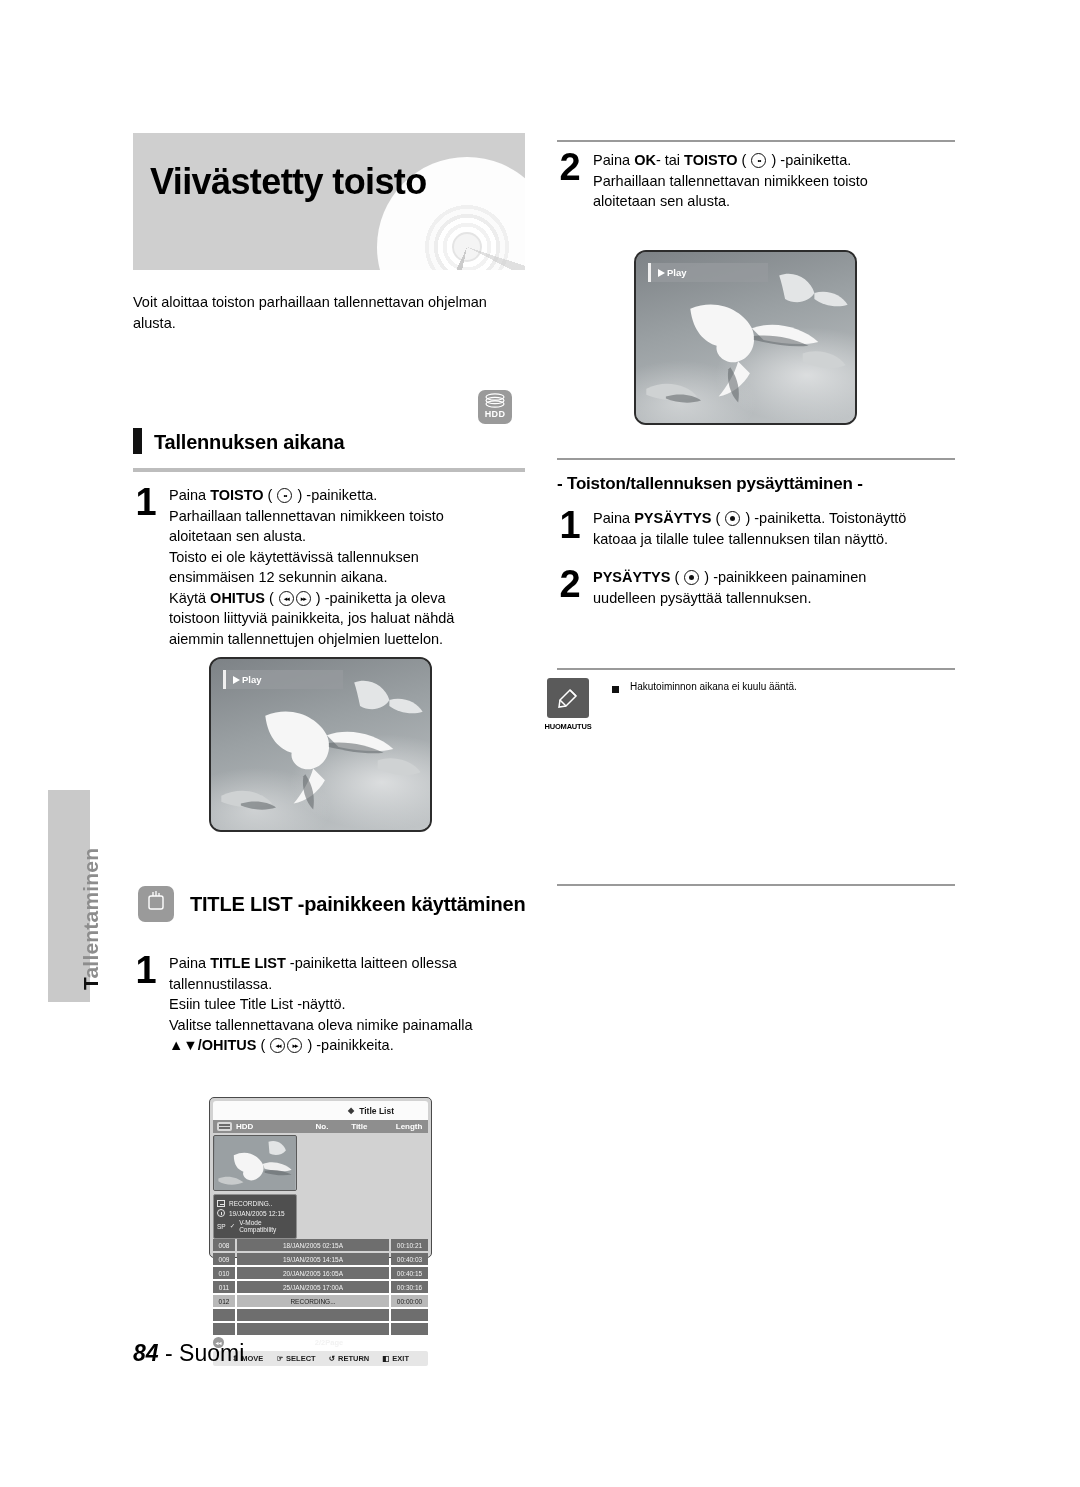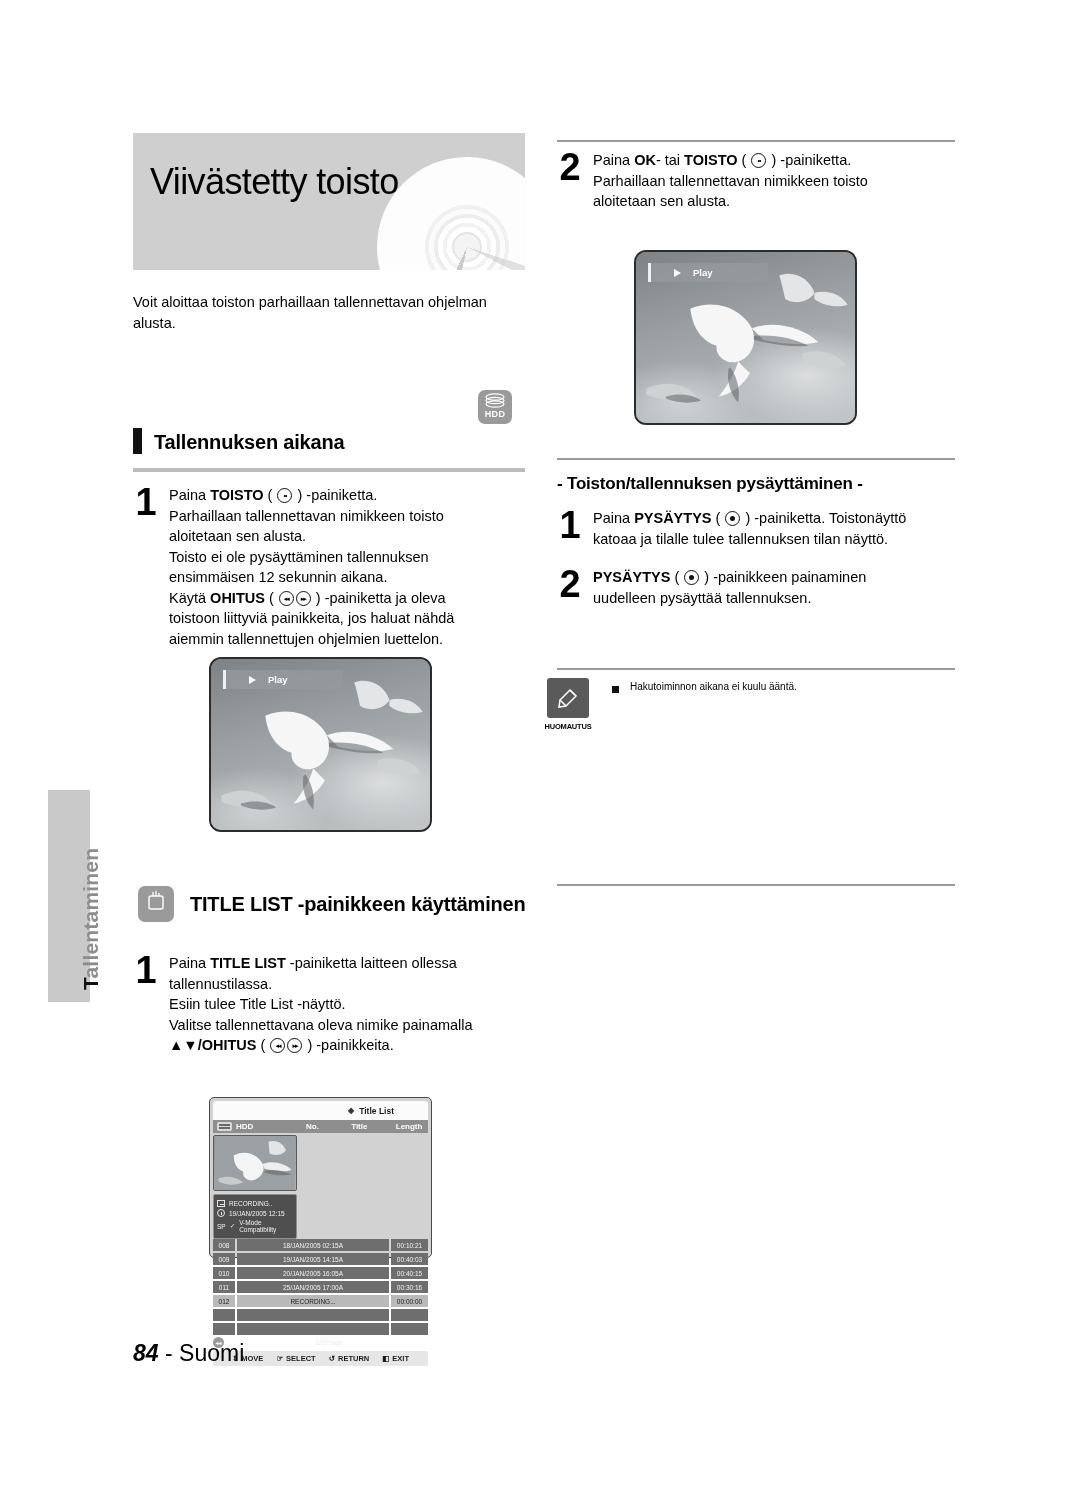--- a/index.html
+++ b/index.html
@@ -34,21 +34,21 @@
   
   .banner {
     position:absolute; left:133px; top:133px;
     width:392px; height:137px;
     background:#cfcfcf;
     overflow:hidden;
   }
   .banner h1 {
     position:absolute; left:17px; top:28px;
     margin:0;
-    font-size:36px; font-weight:normal;
+    font-size:36px; font-weight:bold;
     letter-spacing:-0.6px;
     color:#000;
     z-index:3;
   }
   .disc {
     position:absolute; right:-32px; top:24px;
     width:180px; height:180px;
     border-radius:50%;
     background:
       radial-gradient(circle at 50% 50%, #ffffff 0 16%, #f2f2f2 16% 19%, #ffffff 19% 23%, #ededed 23% 26%, #fbfbfb 26% 30%, #f0f0f0 30% 33%, #fdfdfd 33% 100%);
@@ -146,22 +146,22 @@
   .sky { position:absolute; inset:0;
     background:
       radial-gradient(ellipse 60% 40% at 78% 72%, rgba(255,255,255,.55), rgba(255,255,255,0) 70%),
       radial-gradient(ellipse 50% 35% at 20% 88%, rgba(255,255,255,.4), rgba(255,255,255,0) 70%),
       linear-gradient(165deg,#7d8286 0%,#9aa0a3 40%,#c2c6c8 100%);
   }
   .play-badge {
     position:absolute; left:12px; top:11px;
     height:19px; width:120px;
     background:rgba(150,154,157,.78);
-    display:flex; align-items:center; gap:12px;
-    padding-left:20px;
+    display:flex; align-items:center; gap:2px;
+    padding-left:4px;
     border-left:3px solid #f0f0f0;
   }
   .play-badge .tri {
     width:0;height:0;border-left:7px solid #fff;
     border-top:4.5px solid transparent;border-bottom:4.5px solid transparent;
     margin-left:3px;
   }
   .play-badge .lbl { color:#fff; font-size:9.5px; font-weight:bold; }
 
   
@@ -196,21 +196,21 @@
     padding-right:34px; gap:5px;
     font-weight:bold; font-size:8.5px;
     border-radius:3px 3px 0 0;
   }
   .osd-diamond { color:#3a3a3a; font-size:8px; }
   .osd-colhead {
     height:13px; background:#8e8e8e; color:#fff;
     display:flex; align-items:center; font-weight:bold; font-size:8px;
   }
   .osd-colhead .c-src { width:84px; display:flex; align-items:center; gap:4px; padding-left:4px; }
-  .osd-colhead .c-no { width:32px; text-align:center; }
+  .osd-colhead .c-no { width:32px; text-align:right; }
   .osd-colhead .c-ti { width:62px; text-align:center; }
   .osd-colhead .c-le { width:38px; text-align:center; }
   .hdd-chip {
     width:15px;height:9px;background:#d8d8d8;border-radius:2px;
     display:inline-block;position:relative;
   }
   .hdd-chip::before{
     content:""; position:absolute;left:2px;top:2px;width:11px;height:1.5px;background:#6a6a6a;
   }
   .hdd-chip::after{
@@ -298,21 +298,21 @@
   <hr class="rule" style="margin-top:14px;">
 </div>
 
 <div style="position:absolute; left:133px; top:485px; width:392px;">
   <div class="step">
     <div class="step-num">1</div>
     <div class="step-body">
       <span>Paina </span><b>TOISTO</b><span> ( </span><span class="btn-ico"><span class="in">••</span></span><span> ) -painiketta.</span><br>
       <span>Parhaillaan tallennettavan nimikkeen toisto</span><br>
       <span>aloitetaan sen alusta.</span><br>
-      <span>Toisto ei ole pysäyttäminen tallennuksen</span><br>
+      <span>Toisto ei ole käytettävissä tallennuksen</span><br>
       <span>ensimmäisen 12 sekunnin aikana.</span><br>
       <span>Käytä </span><b>OHITUS</b><span> ( </span><span class="btn-ico"><span class="in">◂◂</span></span><span class="btn-ico"><span class="in">▸▸</span></span><span> ) -painiketta ja oleva</span><br>
       <span>toistoon liittyviä painikkeita, jos haluat nähdä</span><br>
       <span>aiemmin tallennettujen ohjelmien luettelon.</span>
     </div>
   </div>
 </div>
 
 <div class="photo" style="left:209px; top:657px; width:223px; height:175px;">
   <div class="sky"></div>

